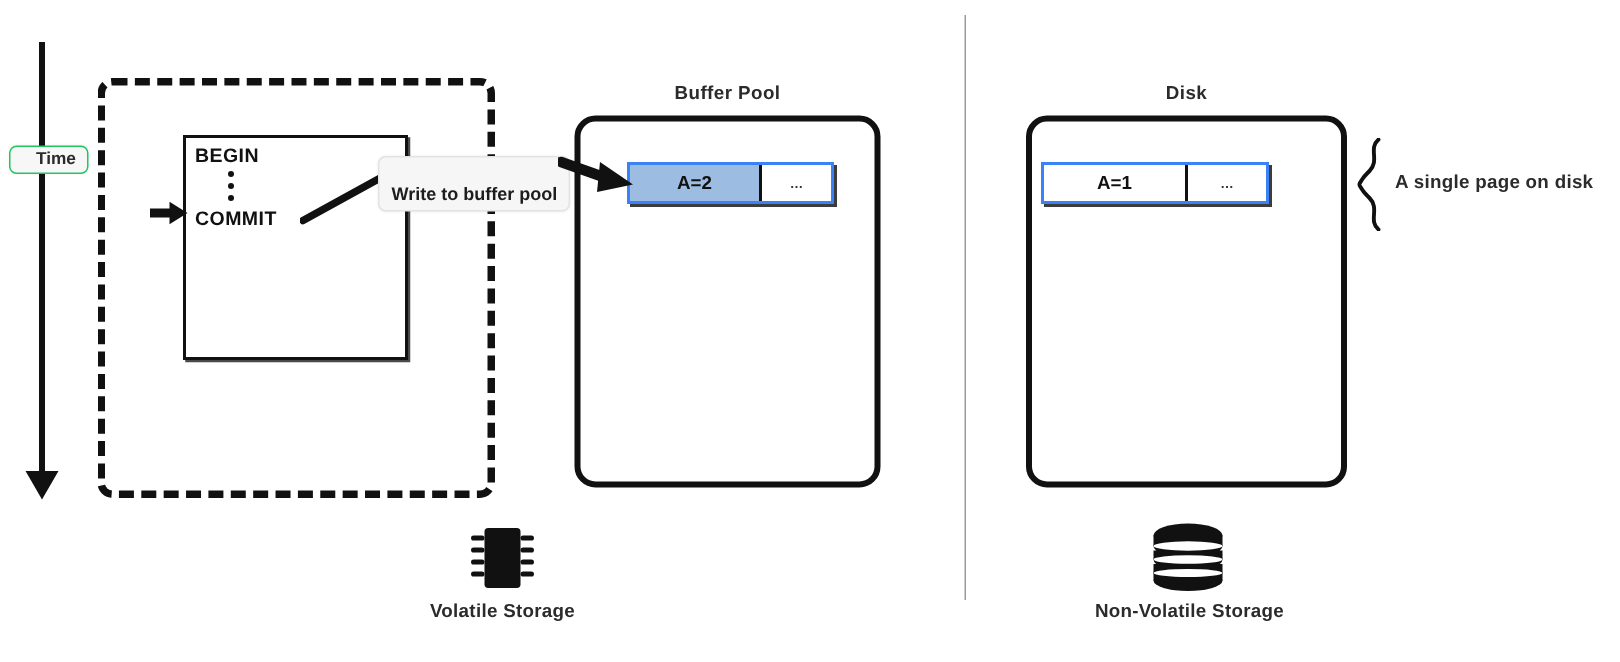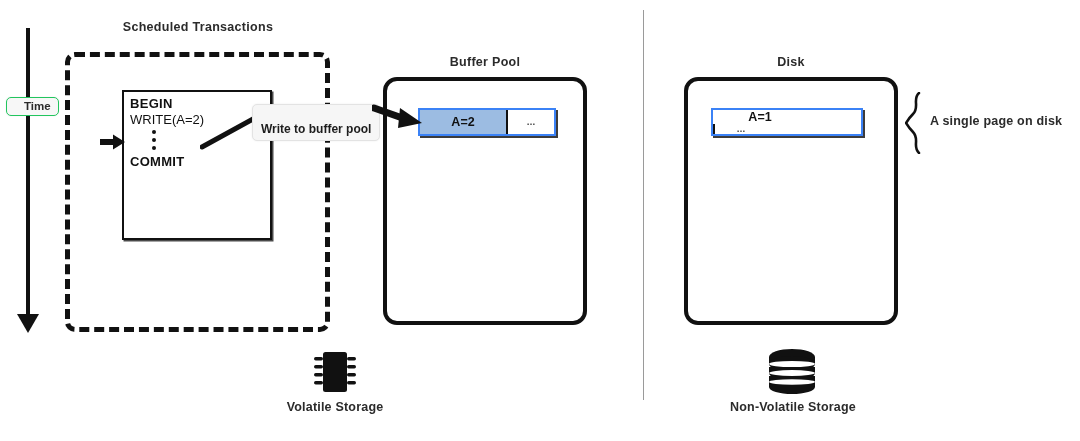--- a/index.html
+++ b/index.html
@@ -151,21 +151,21 @@
     color: #111;
     box-sizing: border-box;
   }
   .page-cell.sep { border-left: 2px solid #111; }
   .page-cell.dots { font-size: 9px; font-weight: 700; color: #333; }
 
   #bufferpool-page { left: 418px; top: 108px; width: 138px; height: 28px; }
   #bufferpool-page .cell-a { width: 86px; }
   #bufferpool-page .cell-b { width: 48px; }
 
-  #disk-page { left: 711px; top: 108px; width: 152px; height: 28px; flex-direction: column; }
+  #disk-page { left: 694px; top: 108px; width: 152px; height: 28px; }
   #disk-page .cell-a { width: 94px; }
   #disk-page .cell-b { width: 54px; }
 
   
   #page-brace { left: 905px; top: 92px; width: 22px; height: 62px; }
   #page-note { left: 930px; top: 114px; }
 
   
   #vertical-divider {
     left: 643px; top: 10px;
@@ -181,28 +181,26 @@
 </style>
 </head>
 <body>
 
 <div id="canvas">
 
   <div class="abs" id="time-axis-line"></div>
   <div class="abs" id="time-axis-head"></div>
   <div class="abs" id="time-label">Time</div>
 
-  <div class="abs section-title" id="sched-title">Scheduled Transactions</div>
   <div class="abs" id="sched-dashed-box"></div>
 
   <div class="abs" id="t1-box"></div>
 
   <div class="abs" id="t1-ops">
     <div class="op bold">BEGIN</div>
-    <div class="op">WRITE(A=2)</div>
     <div id="op-ellipsis">
       <span></span>
         <span></span>
         <span></span>
     </div>
     <div class="op bold">COMMIT</div>
   </div>
 
   <svg class="abs" id="write-pointer" viewBox="0 0 26 16">
     <path d="M0,5 L13,5 L13,0.5 L25,8 L13,15.5 L13,11 L0,11 Z" fill="#111"></path>

